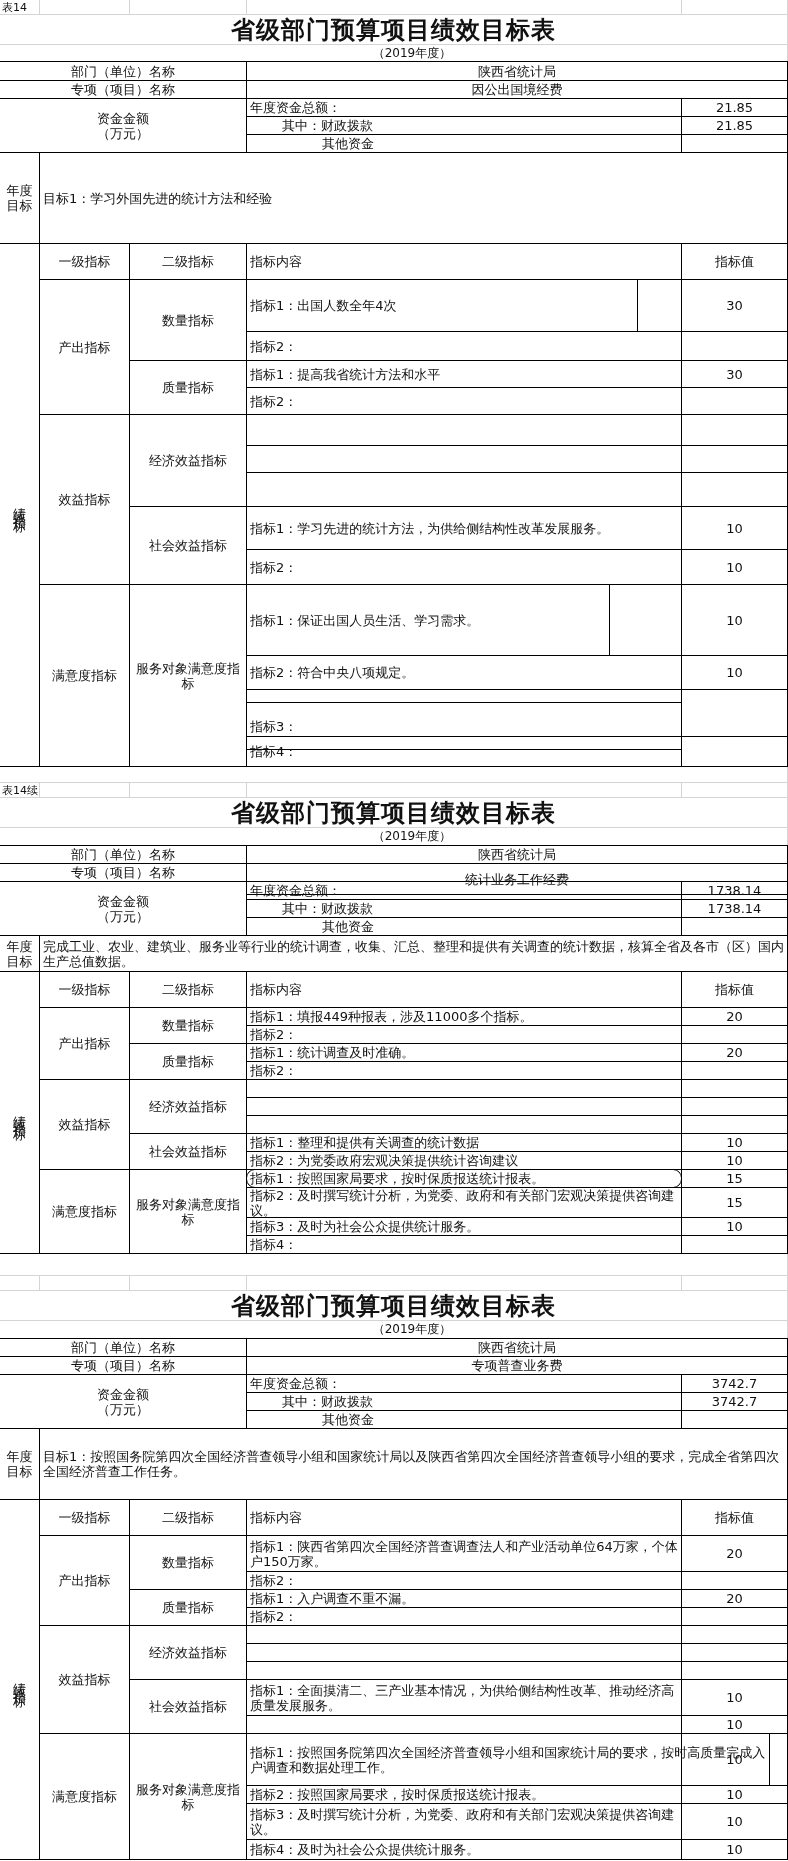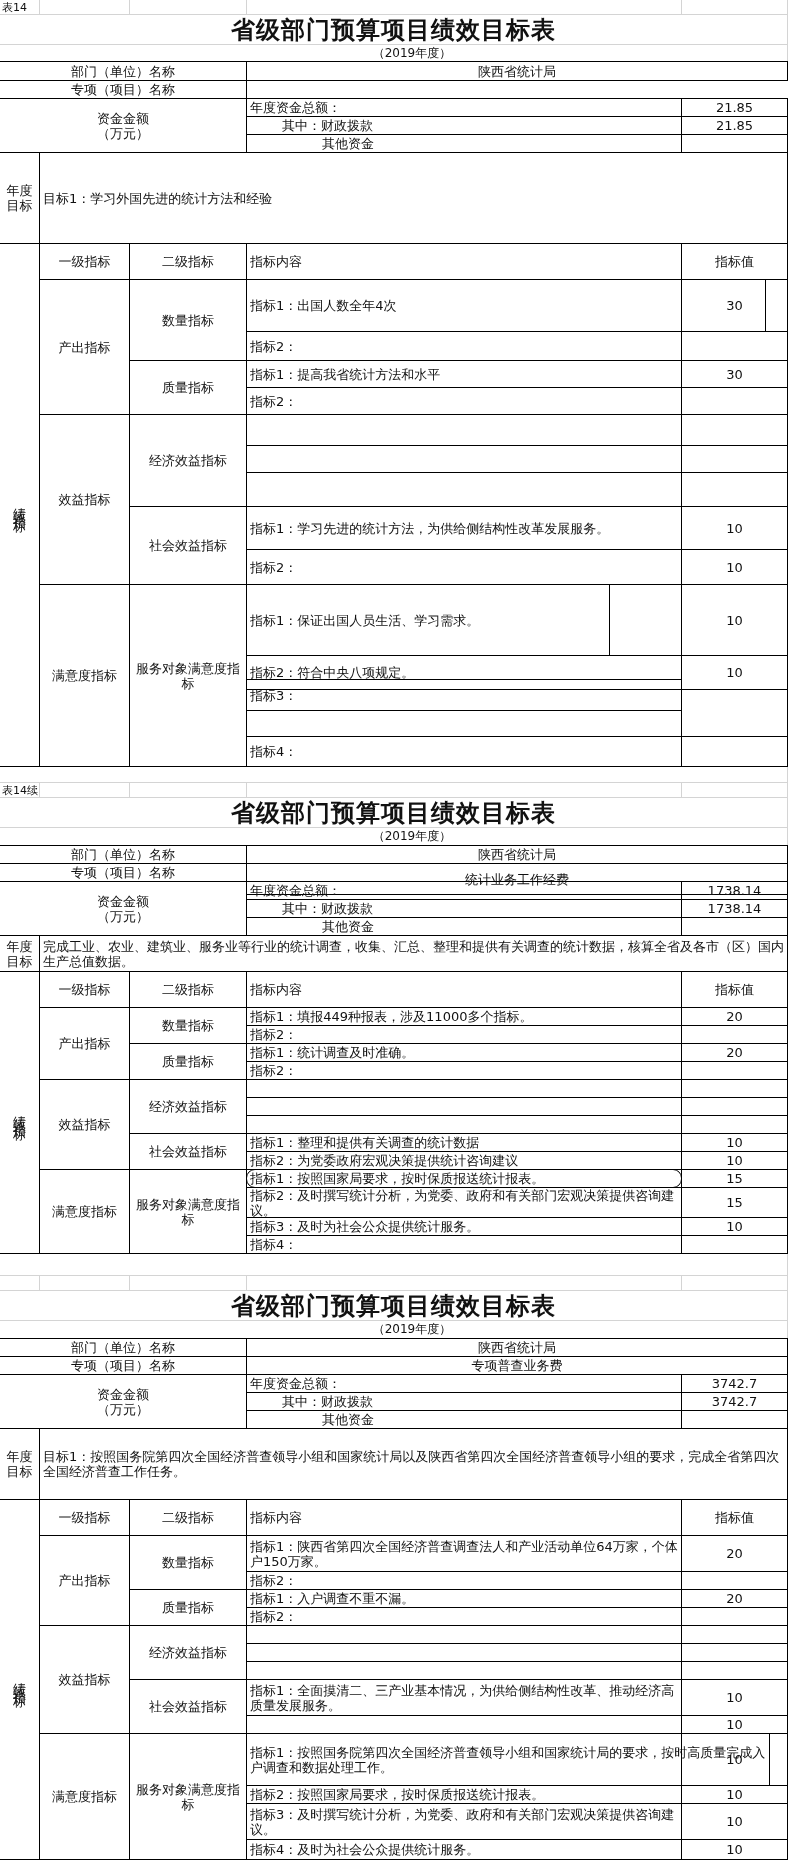--- a/index.html
+++ b/index.html
@@ -23,20 +23,21 @@
     <div class="c grid lft tag" style="left: 0px; top: 0px; width: 40px; height: 15px;">表14</div>
     <div class="c grid lft tag" style="left: 40px; top: 0px; width: 90px; height: 15px;"></div>
     <div class="c grid lft tag" style="left: 130px; top: 0px; width: 117px; height: 15px;"></div>
     <div class="c grid lft tag" style="left: 247px; top: 0px; width: 435px; height: 15px;"></div>
     <div class="c grid lft tag" style="left: 682px; top: 0px; width: 106px; height: 15px;"></div>
     <div class="c grid ctr title" style="left: 0px; top: 15px; width: 788px; height: 30px;">省级部门预算项目绩效目标表</div>
     <div class="c grid ctr small" style="left: 0px; top: 45px; width: 788px; height: 17px;">（2019年度）</div>
     <div class="c b ctr" style="left: 0px; top: 62px; width: 248px; height: 20px;">部门（单位）名称</div>
     <div class="c b ctr" style="left: 247px; top: 62px; width: 542px; height: 20px;">陕西省统计局</div>
     <div class="c b ctr" style="left: 0px; top: 81px; width: 248px; height: 19px;">专项（项目）名称</div>
+    <div class="c b ctr" style="left: 247px; top: 81px; width: 542px; height: 19px;">因公出国境经费</div>
     <div class="c b ctr wrap" style="left: 0px; top: 99px; width: 248px; height: 55px; white-space: pre-line;">资金金额
 （万元）</div>
     <div class="c b lft" style="left: 247px; top: 99px; width: 436px; height: 19px;">年度资金总额：</div>
     <div class="c b ctr" style="left: 682px; top: 99px; width: 107px; height: 19px;">21.85</div>
     <div class="c b lft" style="left: 247px; top: 117px; width: 436px; height: 19px; padding-left: 35px;">其中：财政拨款</div>
     <div class="c b ctr" style="left: 682px; top: 117px; width: 107px; height: 19px;">21.85</div>
     <div class="c b lft" style="left: 247px; top: 135px; width: 436px; height: 19px; padding-left: 75px;">其他资金</div>
     <div class="c b ctr" style="left: 682px; top: 135px; width: 107px; height: 19px;"></div>
     <div class="c b ctr wrap" style="left: 0px; top: 153px; width: 41px; height: 92px; padding: 0px 4px;">年度目标</div>
     <div class="c b lft wrap" style="left: 40px; top: 153px; width: 749px; height: 92px;">目标1：学习外国先进的统计方法和经验</div>
@@ -46,21 +47,21 @@
     <div class="c b lft" style="left: 247px; top: 244px; width: 436px; height: 37px;">指标内容</div>
     <div class="c b ctr" style="left: 682px; top: 244px; width: 107px; height: 37px;">指标值</div>
     <div class="c b ctr" style="left: 40px; top: 280px; width: 91px; height: 136px;">产出指标</div>
     <div class="c b ctr" style="left: 40px; top: 415px; width: 91px; height: 171px;">效益指标</div>
     <div class="c b ctr" style="left: 40px; top: 585px; width: 91px; height: 183px;">满意度指标</div>
     <div class="c b ctr" style="left: 130px; top: 280px; width: 118px; height: 82px;">数量指标</div>
     <div class="c b ctr" style="left: 130px; top: 361px; width: 118px; height: 55px;">质量指标</div>
     <div class="c b ctr" style="left: 130px; top: 415px; width: 118px; height: 93px;">经济效益指标</div>
     <div class="c b ctr" style="left: 130px; top: 507px; width: 118px; height: 79px;">社会效益指标</div>
     <div class="c b ctr wrap" style="left: 130px; top: 585px; width: 118px; height: 183px; padding: 0px 4px;">服务对象满意度指标</div>
-    <div class="c b lft wrap" style="left: 247px; top: 280px; width: 520px; height: 53px;">指标1：出国人数全年4次</div>
+    <div class="c b lft wrap" style="left: 247px; top: 280px; width: 392px; height: 53px;">指标1：出国人数全年4次</div>
     <div class="c b ctr" style="left: 682px; top: 280px; width: 107px; height: 53px;">30</div>
     <div class="c b lft wrap" style="left: 247px; top: 332px; width: 436px; height: 30px;">指标2：</div>
     <div class="c b ctr" style="left: 682px; top: 332px; width: 107px; height: 30px;"></div>
     <div class="c b lft wrap" style="left: 247px; top: 361px; width: 436px; height: 28px;">指标1：提高我省统计方法和水平</div>
     <div class="c b ctr" style="left: 682px; top: 361px; width: 107px; height: 28px;">30</div>
     <div class="c b lft wrap" style="left: 247px; top: 388px; width: 436px; height: 28px;">指标2：</div>
     <div class="c b ctr" style="left: 682px; top: 388px; width: 107px; height: 28px;"></div>
     <div class="c b lft wrap" style="left: 247px; top: 415px; width: 436px; height: 32px;"></div>
     <div class="c b ctr" style="left: 682px; top: 415px; width: 107px; height: 32px;"></div>
     <div class="c b lft wrap" style="left: 247px; top: 446px; width: 436px; height: 28px;"></div>
@@ -68,21 +69,21 @@
     <div class="c b lft wrap" style="left: 247px; top: 473px; width: 436px; height: 35px;"></div>
     <div class="c b ctr" style="left: 682px; top: 473px; width: 107px; height: 35px;"></div>
     <div class="c b lft wrap" style="left: 247px; top: 507px; width: 436px; height: 44px;">指标1：学习先进的统计方法，为供给侧结构性改革发展服务。</div>
     <div class="c b ctr" style="left: 682px; top: 507px; width: 107px; height: 44px;">10</div>
     <div class="c b lft wrap" style="left: 247px; top: 550px; width: 436px; height: 36px;">指标2：</div>
     <div class="c b ctr" style="left: 682px; top: 550px; width: 107px; height: 36px;">10</div>
     <div class="c b lft wrap" style="left: 247px; top: 585px; width: 364px; height: 72px;">指标1：保证出国人员生活、学习需求。</div>
     <div class="c b ctr" style="left: 682px; top: 585px; width: 107px; height: 72px;">10</div>
     <div class="c b lft wrap" style="left: 247px; top: 656px; width: 436px; height: 35px;">指标2：符合中央八项规定。</div>
     <div class="c b ctr" style="left: 682px; top: 656px; width: 107px; height: 35px;">10</div>
-    <div class="c b lft wrap" style="left: 247px; top: 680px; width: 436px; height: 32px;">指标3：</div>
+    <div class="c b lft wrap" style="left: 247px; top: 703px; width: 436px; height: 48px;">指标3：</div>
     <div class="c b ctr" style="left: 682px; top: 690px; width: 107px; height: 48px;"></div>
     <div class="c b lft wrap" style="left: 247px; top: 737px; width: 436px; height: 31px;">指标4：</div>
     <div class="c b ctr" style="left: 682px; top: 737px; width: 107px; height: 31px;"></div>
     <div class="c grid lft tag" style="left: 0px; top: 783px; width: 40px; height: 15px;">表14续</div>
     <div class="c grid lft tag" style="left: 40px; top: 783px; width: 90px; height: 15px;"></div>
     <div class="c grid lft tag" style="left: 130px; top: 783px; width: 117px; height: 15px;"></div>
     <div class="c grid lft tag" style="left: 247px; top: 783px; width: 435px; height: 15px;"></div>
     <div class="c grid lft tag" style="left: 682px; top: 783px; width: 106px; height: 15px;"></div>
     <div class="c grid ctr title" style="left: 0px; top: 798px; width: 788px; height: 30px;">省级部门预算项目绩效目标表</div>
     <div class="c grid ctr small" style="left: 0px; top: 828px; width: 788px; height: 18px;">（2019年度）</div>

